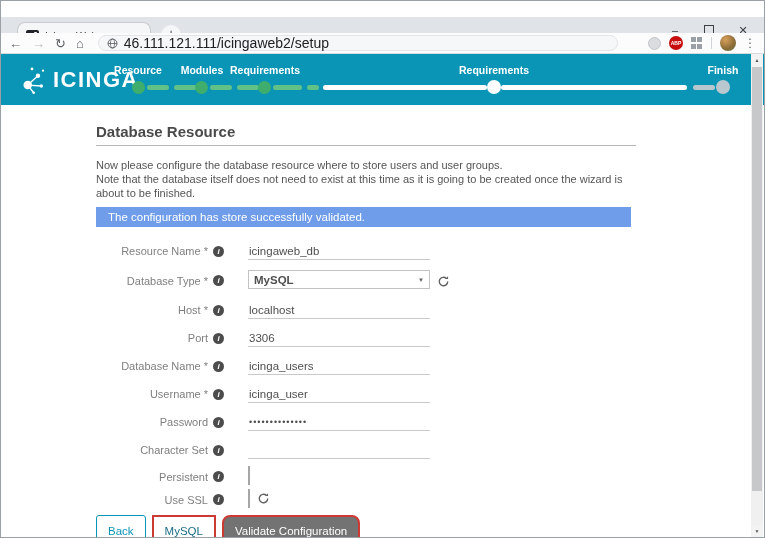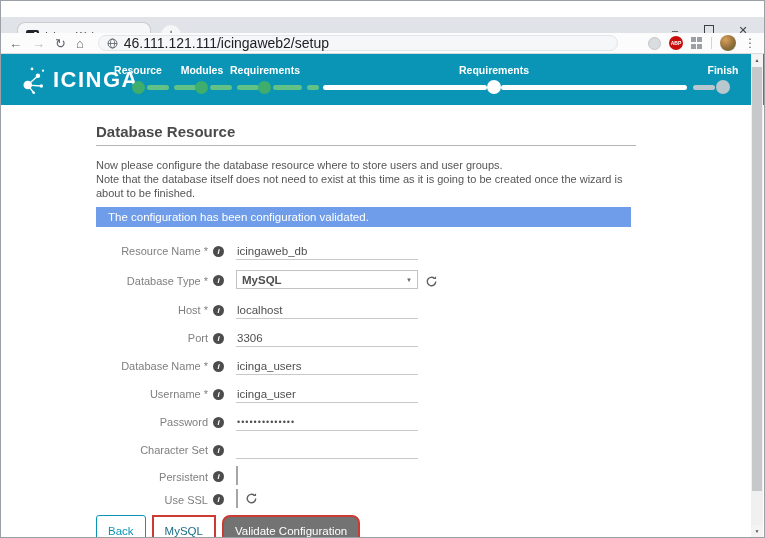--- a/index.html
+++ b/index.html
@@ -64,21 +64,21 @@
   .banner { width:535px; height:20px; line-height:20px; background:#6f9de9; color:#fff;
             font-size:11.5px; padding-left:12px; margin-top:7px; }
 
   form.db-form { margin-top:15px; }
   .frow { display:flex; align-items:center; margin-bottom:12px; height:16px; }
   .frow.cb { height:13px; margin-bottom:10px; }
   .flabel { width:112px; text-align:right; font-size:11px; color:#7f7f7f; padding-top:2px; }
   .info { display:inline-block; width:11px; height:11px; border-radius:50%; background:#4c4c4c;
           color:#fff; font-size:8px; font-style:italic; font-weight:bold; text-align:center;
           line-height:11px; margin-left:5px; vertical-align:-1px; flex:0 0 11px; margin-top:2px; }
-  .fvalue { margin-left:12px; }
+  .fvalue { margin-left:24px; }
   .uline { width:182px; height:17px; border:none; border-bottom:1px solid #c9c9c9;
            font-size:11.5px; color:#4f4f4f; background:transparent; padding:0 1px;
            font-family:"Liberation Sans", sans-serif; }
   .selectbox { width:182px; height:19px; border:1px solid #c3c3c3; background:#fff;
                display:flex; align-items:center; padding:0 5px; font-size:11.5px; color:#4f4f4f; cursor:pointer;font-weight:bold; }
   .selectbox .sel-arrow { margin-left:auto; font-size:6px; color:#666; }
   .refresh { margin-left:7px; margin-top:3px; cursor:pointer; }
   .checkbox { width:11px; height:11px; border:1px solid #a6a6a6; background:#f3f3f3; margin-top:1px; cursor:pointer; }
 
   .btnrow { display:flex; gap:6px; margin-top:8px; align-items:center; }
@@ -183,21 +183,21 @@
     <div class="dot p" style="left:715px"></div>
   </div>
 
   <div class="content">
     <div class="page-title">Database Resource</div>
     <hr class="title-rule">
     <div class="desc">
       <div>Now please configure the database resource where to store users and user groups.</div>
       <div>Note that the database itself does not need to exist at this time as it is going to be created once the wizard is about to be finished.</div>
     </div>
-    <div class="banner">The configuration has been configuration validated.</div>
+    <div class="banner">The configuration has store successfully validated.</div>
 
     <form class="db-form">
 
       <div class="frow">
         <span class="flabel">Resource Name *</span>
         <span class="info">i</span>
         <span class="fvalue"><input class="uline" value="icingaweb_db" style=""></span>
       </div>
 
       <div class="frow" style="height:19px">

